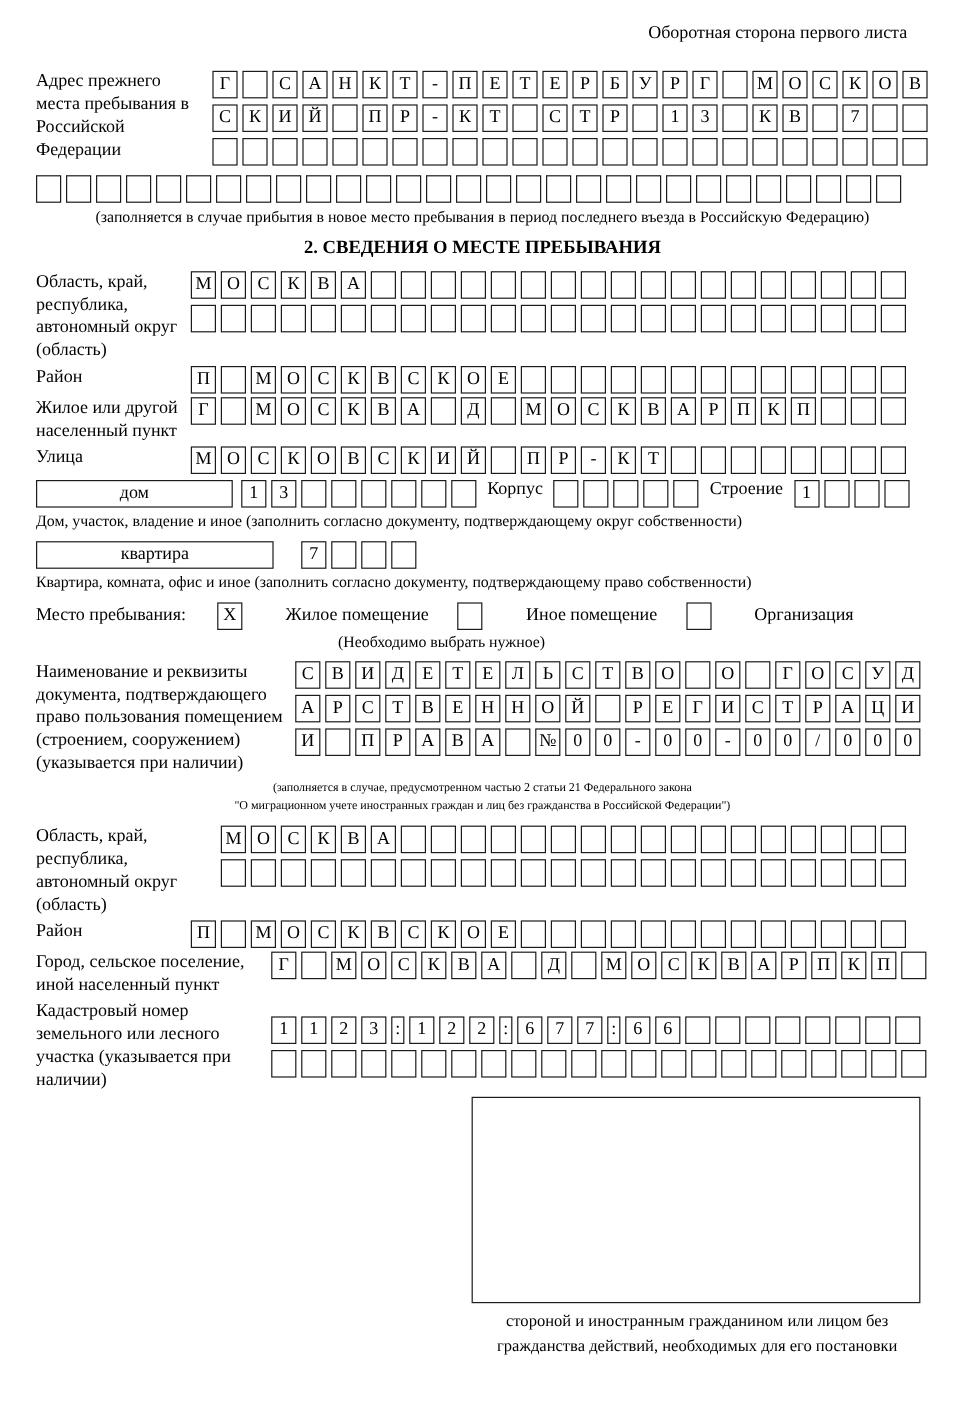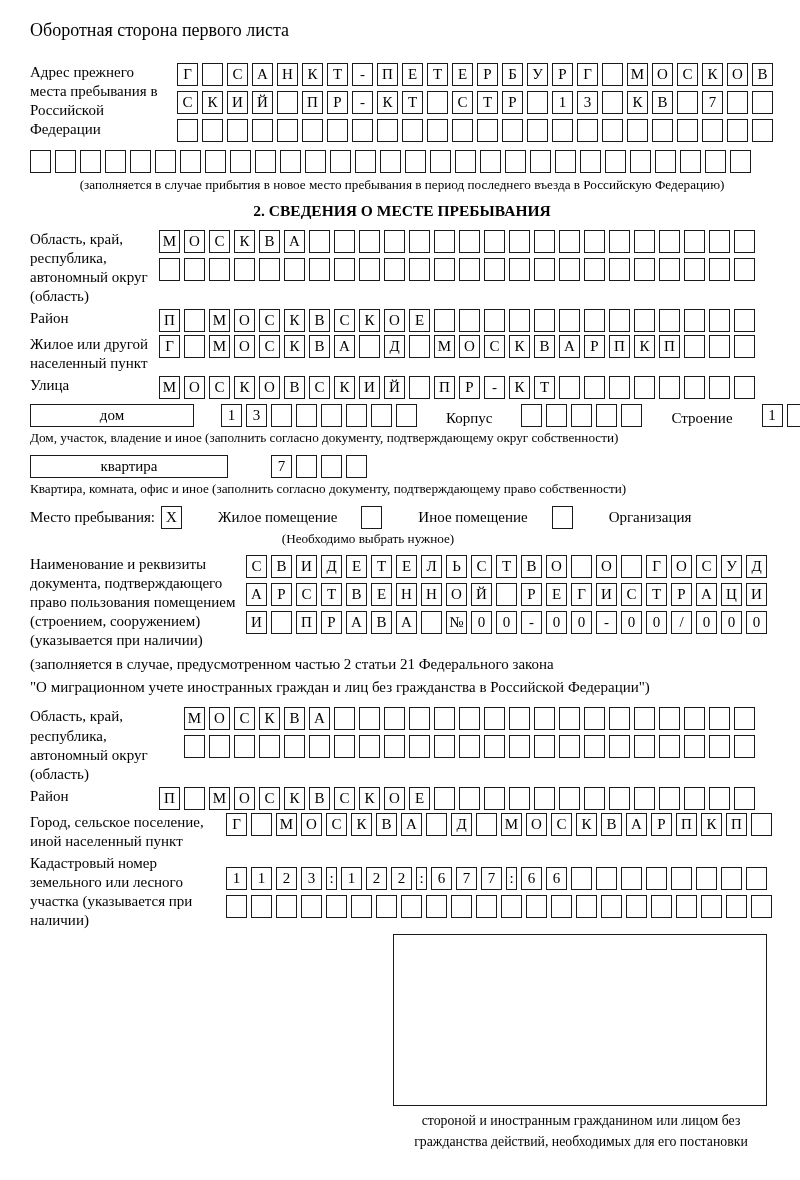--- a/index.html
+++ b/index.html
@@ -2,21 +2,21 @@
 <html><head>
 <meta charset="utf-8">
 <style>
   html,body { margin:0; padding:0; background:#fff; }
   body {
     width:800px; height:1180px; overflow:hidden;
     color:#000; font-family:"Liberation Serif","DejaVu Serif",serif;
   }
   .page { padding:12px 26px 8px 30px; }
 
-  .top-header { text-align:left; font-size:18px; margin:8px 18px 22px 0; }
+  .top-header { text-align:right; font-size:15px; margin:8px 18px 22px 0; }
 
   .frow { display:flex; align-items:flex-start; margin-bottom:3px; }
   .flabel { flex:0 0 auto; font-size:15px; line-height:1.27; margin-right:4px; }
   .w143 { width:143px; } .w125 { width:125px; } .w150 { width:150px; }
   .w192 { width:192px; } .w212 { width:212px; }
 
   .rows .cells { margin-bottom:5px; }
   .cells { display:flex; gap:4px; flex-wrap:nowrap; }
   .cell {
     flex:0 0 auto; box-sizing:content-box; width:19px; height:21px;
@@ -26,39 +26,39 @@
   .cell.narrow { width:9px; }
 
   .fullrow { margin:0 0 3px 0; }
 
   .caption { font-size:13.2px; line-height:1.35; }
   .center { text-align:center; }
   .cap-under { margin:1px 0 8px 0; }
 
   .section-title { text-align:center; font-size:15.5px; font-weight:bold; margin:8px 0 10px; }
 
-  .house-row { display:flex; align-items:flex-end; margin:5px 0 2px;gap:20px; }
+  .house-row { display:flex; align-items:flex-start; margin:5px 0 2px; }
   .wide-box {
     box-sizing:content-box; height:21px; border:1.8px solid #1b1b1b;
     display:flex; align-items:center; justify-content:center; font-size:15px; flex:0 0 auto;
   }
   .dom-box { width:162px; margin-right:7px; }
   .kv-box  { width:196px; margin-right:23px; }
   .inline-label { font-size:15px; margin:0 9px; flex:0 0 auto; }
 
   .stay-row { display:flex; align-items:center; font-size:15px; margin:8px 0 2px; }
-  .stay-row .flabel-inline { margin-right:4px; }
+  .stay-row .flabel-inline { margin-right:24px; }
   .checkbox {
     box-sizing:content-box; width:19px; height:21px; border:1.7px solid #1b1b1b;
     display:flex; align-items:center; justify-content:center; font-size:15px; margin:0 10px 0 2px; flex:0 0 auto;
   }
   .stay-opt { margin-right:22px;margin-left:26px; }
   .choose-caption { font-size:13.2px; margin:0 0 8px 228px; width:220px; text-align:center; }
 
-  .fact-captions { font-size:15px; line-height:1.55; text-align:left; margin-bottom:8px; }
+  .fact-captions { font-size:10px; line-height:1.55; text-align:center; margin-bottom:8px; }
 
   .cad-rows { margin-top:13px; }
 
   .confirm-wrap { margin:4px 0 0 363px; width:376px; }
   .confirm-box { box-sizing:border-box; width:374px; height:172px; border:1.9px solid #1b1b1b; }
   .confirm-caption { margin-top:5px; font-size:13.8px; line-height:1.5; text-align:center; }
 </style>
 </head>
 <body>
 

